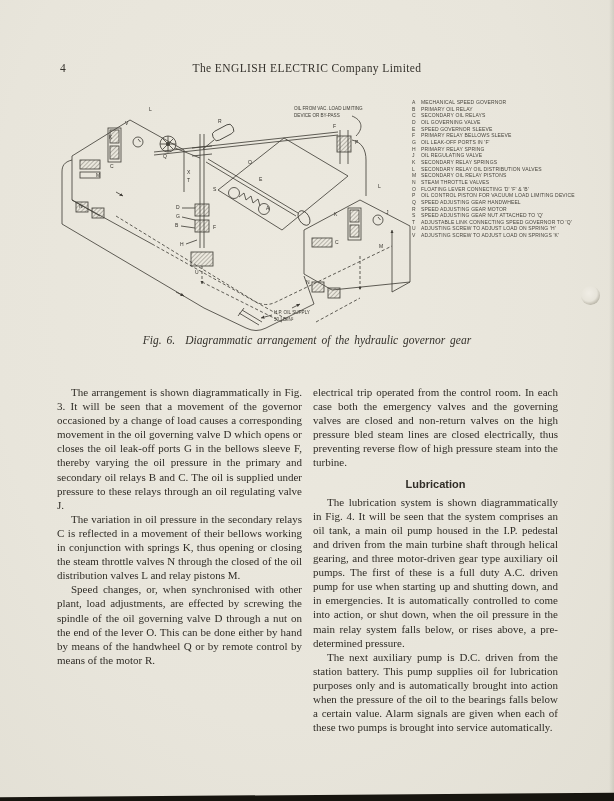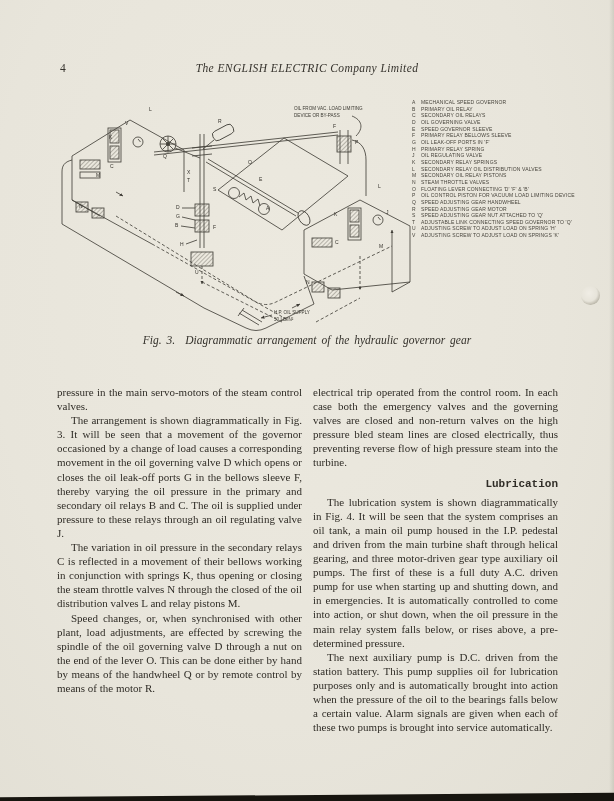--- a/index.html
+++ b/index.html
@@ -5,40 +5,40 @@
   html,body{margin:0;padding:0;}
   .page{
     position:relative; width:614px; height:801px; overflow:hidden;
     background:#e9e6dc;
     background-image:radial-gradient(ellipse at 45% 35%, #ece9df 0%, #e8e5db 60%, #e2dfd4 100%);
     font-family:"Liberation Serif", serif; color:#35322c;
   }
   
   .hdr{position:absolute; top:62px; left:0; width:614px; height:16px; font-size:11.5px;}
   .pageno{position:absolute; left:60px; top:0;}
-  .hdrtitle{position:absolute; left:0; width:100%; text-align:center; letter-spacing:0.4px;font-style:italic;}
+  .hdrtitle{position:absolute; left:0; width:100%; text-align:center; letter-spacing:0.4px;}
   
   .fig-svg{position:absolute; left:56px; top:96px;}
   .legend{position:absolute; left:412px; top:99px; width:198px;
     font-family:"Liberation Sans", sans-serif; font-size:5px; line-height:6.65px;
     color:#47443c; letter-spacing:0.15px;}
   .legend-row{display:flex; white-space:nowrap;}
   .legend-key{width:9px; flex:0 0 9px;}
   .caption{position:absolute; top:334px; left:0; width:614px; text-align:center;
     font-style:italic; font-size:11.5px; color:#33302a; word-spacing:2px;}
   .caption .fg{margin-right:10px;}
   
   .col{position:absolute; top:385px; width:245px; text-align:justify;
     font-size:11px; line-height:14.1px; color:#302d27;}
   .col-left{left:57px;}
   .col-right{left:313px;}
   .col p{margin:0; text-indent:0;}
   .col p.ind{text-indent:14px;}
-  .col h3{margin:7px 0 4px 0; font-size:11px; font-family:Liberation Mono, monospace;
-    font-weight:bold; text-align:right;}
+  .col h3{margin:7px 0 4px 0; font-size:11px; font-family:Liberation Sans, sans-serif;
+    font-weight:bold; text-align:center;}
   
   .punch{position:absolute; left:581px; top:286px; width:19px; height:19px; border-radius:50%;
     background:radial-gradient(circle at 42% 38%, #f0ede5 0%, #e7e4da 50%, #bdb9ac 72%, #dcd9cd 82%, #e9e6dc 100%);}
   .bottom-strip{position:absolute; left:0; bottom:0; width:614px; height:10px;
     background:#17150f; clip-path:polygon(0 62%, 100% 18%, 100% 100%, 0 100%);}
   .edge-right{position:absolute; right:0; top:0; width:5px; height:801px;
     background:linear-gradient(to left, rgba(60,55,40,0.12), rgba(0,0,0,0));}
   text{font-family:"Liberation Sans", sans-serif;}
 </style>
 </head>
@@ -272,25 +272,24 @@
         <span class="legend-key">U</span>
         <span>ADJUSTING SCREW TO ADJUST LOAD ON SPRING 'H'</span>
       </div>
       <div class="legend-row">
         <span class="legend-key">V</span>
         <span>ADJUSTING SCREW TO ADJUST LOAD ON SPRINGS 'K'</span>
       </div>
     </div>
 
   <div class="caption">
-    <span class="fg">Fig. 3.</span><span>Diagrammatic arrangement of the hydraulic governor gear</span>
+    <span class="fg">Fig. 6.</span><span>Diagrammatic arrangement of the hydraulic governor gear</span>
   </div>
 
   <div class="col col-left" id="col-left">
-      <p>pressure in the main servo-motors of the steam control valves.</p>
       <p class="ind">The arrangement is shown diagrammatically in Fig. 3.  It will be seen that a movement of the governor occasioned by a change of load causes a corresponding movement in the oil governing valve D which opens or closes the oil leak-off ports G in the bellows sleeve F, thereby varying the oil pressure in the primary and secondary oil relays B and C.  The oil is supplied under pressure to these relays through an oil regulating valve J.</p>
       <p class="ind">The variation in oil pressure in the secondary relays C is reflected in a movement of their bellows working in conjunction with springs K, thus opening or closing the steam throttle valves N through the closed of the oil distribution valves L and relay pistons M.</p>
       <p class="ind">Speed changes, or, when synchronised with other plant, load adjustments, are effected by screwing the spindle of the oil governing valve D through a nut on the end of the lever O.  This can be done either by hand by means of the handwheel Q or by remote control by means of the motor R.</p>
     </div>
   <div class="col col-right" id="col-right">
       <p>electrical trip operated from the control room.  In each case both the emergency valves and the governing valves are closed and non-return valves on the high pressure bled steam lines are closed electrically, thus preventing reverse flow of high pressure steam into the turbine.</p>
       <h3>Lubrication</h3>
       <p class="ind">The lubrication system is shown diagrammatically in Fig. 4.  It will be seen that the system comprises an oil tank, a main oil pump housed in the I.P. pedestal and driven from the main turbine shaft through helical gearing, and three motor-driven gear type auxiliary oil pumps.  The first of these is a full duty A.C. driven pump for use when starting up and shutting down, and in emergencies.  It is automatically controlled to come into action, or shut down, when the oil pressure in the main relay system falls below, or rises above, a pre-determined pressure.</p>
       <p class="ind">The next auxiliary pump is D.C. driven from the station battery.  This pump supplies oil for lubrication purposes only and is automatically brought into action when the pressure of the oil to the bearings falls below a certain value.  Alarm signals are given when each of these two pumps is brought into service automatically.</p>
     </div>

